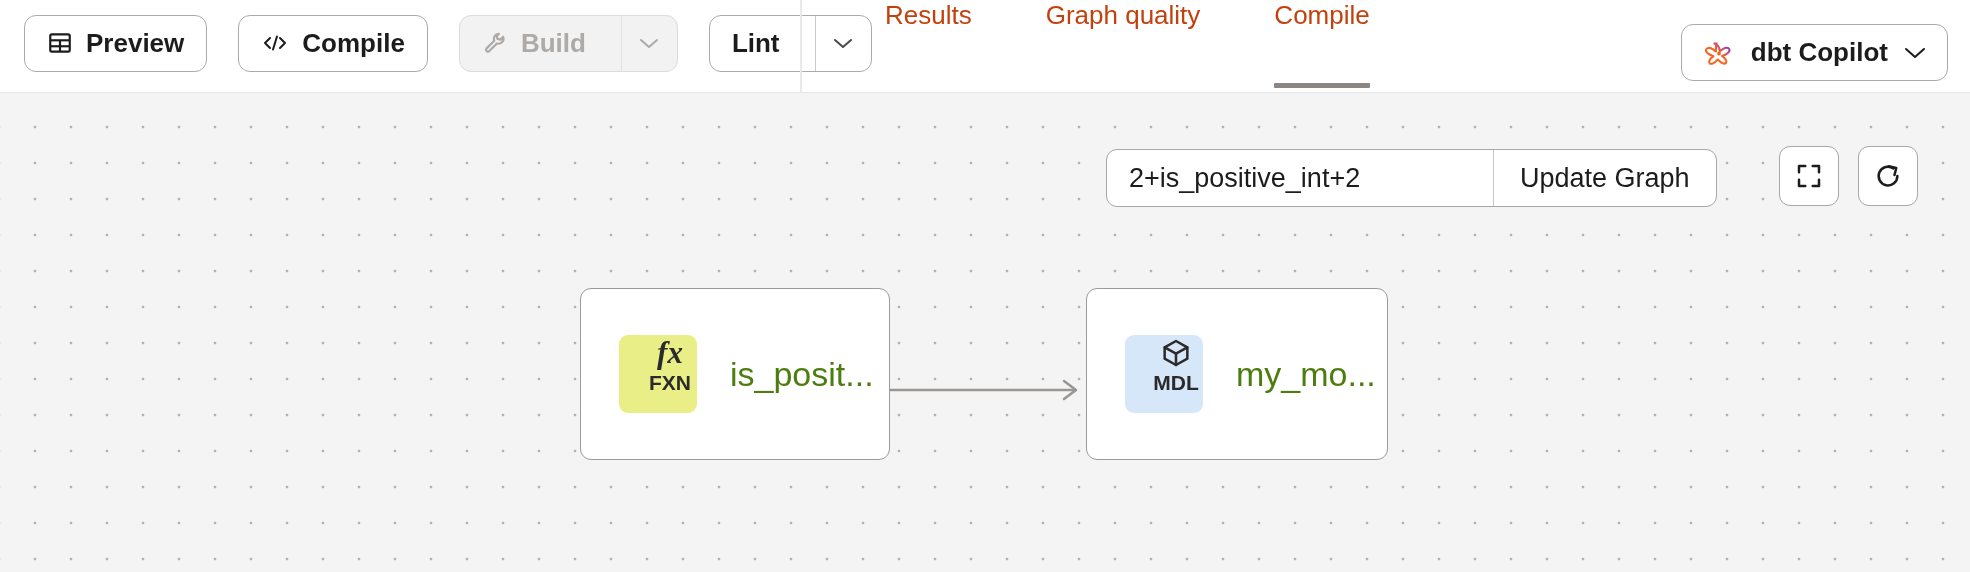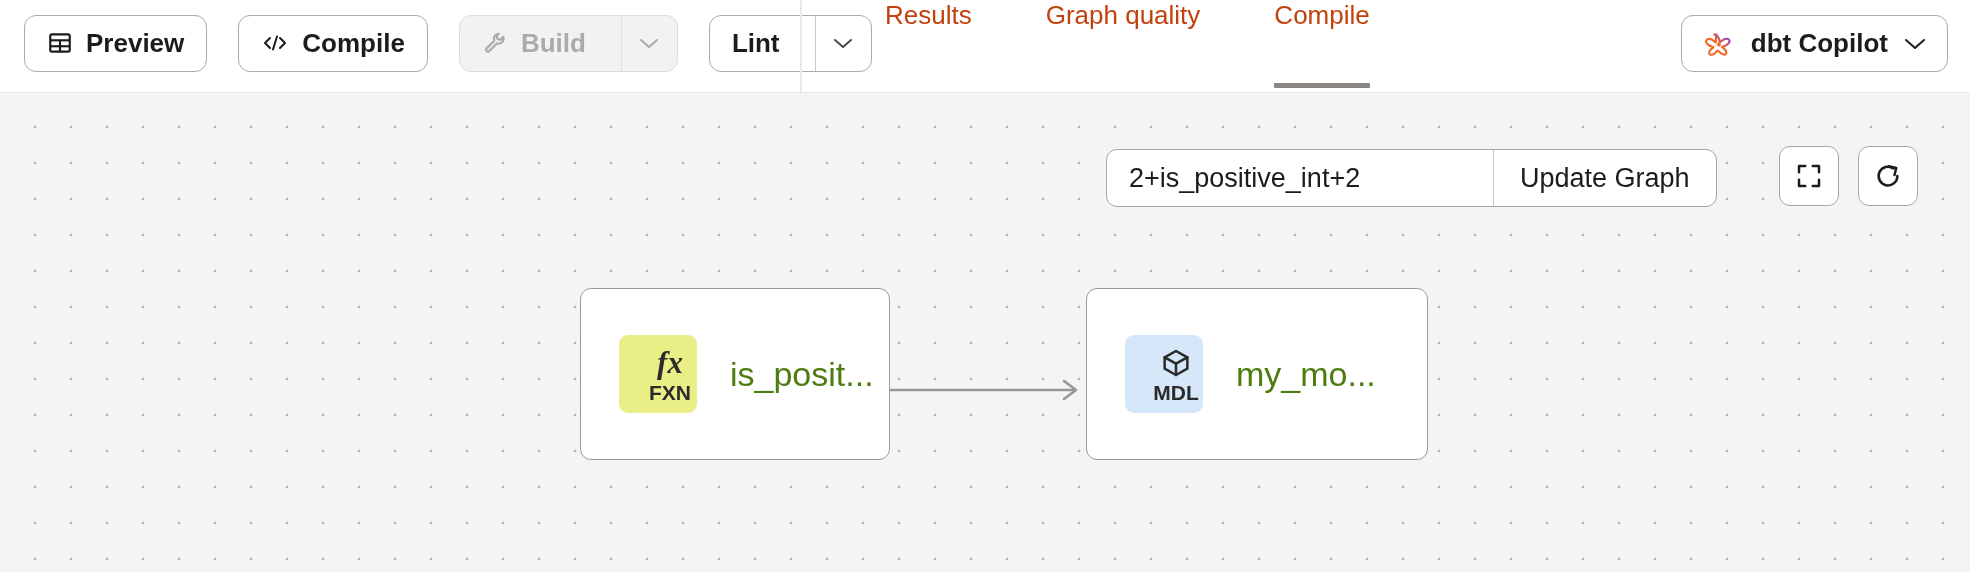--- a/index.html
+++ b/index.html
@@ -106,21 +106,21 @@
     left: 37px; right: 37px;
     bottom: 4px;
     height: 5px;
     background: #8c8783;
     border-radius: 1px;
   }
 
   
   #copilot-btn {
     position: absolute;
-    right: 22px; top: 15px;
+    right: 22px; top: 24px;
     height: 57px;
     background: #ffffff;
     border: 1.6px solid #adaaa8;
     border-radius: 12px;
     display: flex;
     align-items: center;
     gap: 15px;
     padding: 0 20px;
     font-size: 26px;
     font-weight: bold;
@@ -199,29 +199,28 @@
     position: absolute;
     background: #ffffff;
     border: 1.8px solid #9e9a98;
     border-radius: 11px;
     display: flex;
     align-items: center;
     padding-left: 38px;
     gap: 33px;
   }
   #node-fxn { left: 580px; top: 195px; width: 310px; height: 172px; }
-  #node-mdl { left: 1086px; top: 195px; width: 342px; height: 172px; }
+  #node-mdl { left: 1086px; top: 195px; width: 302px; height: 172px; }
 
   .node-badge {
     width: 78px; height: 78px;
     border-radius: 9px;
     display: flex;
     flex-direction: column;
     align-items: center;
-    justify-content: center;
     gap: 1px;
     flex: none;
     padding-left: 24px;
   }
   .node-badge .badge-glyph {
     display: flex; align-items: center; justify-content: center;
     height: 36px;
   }
   .node-badge .badge-label {
     font-size: 21px;

